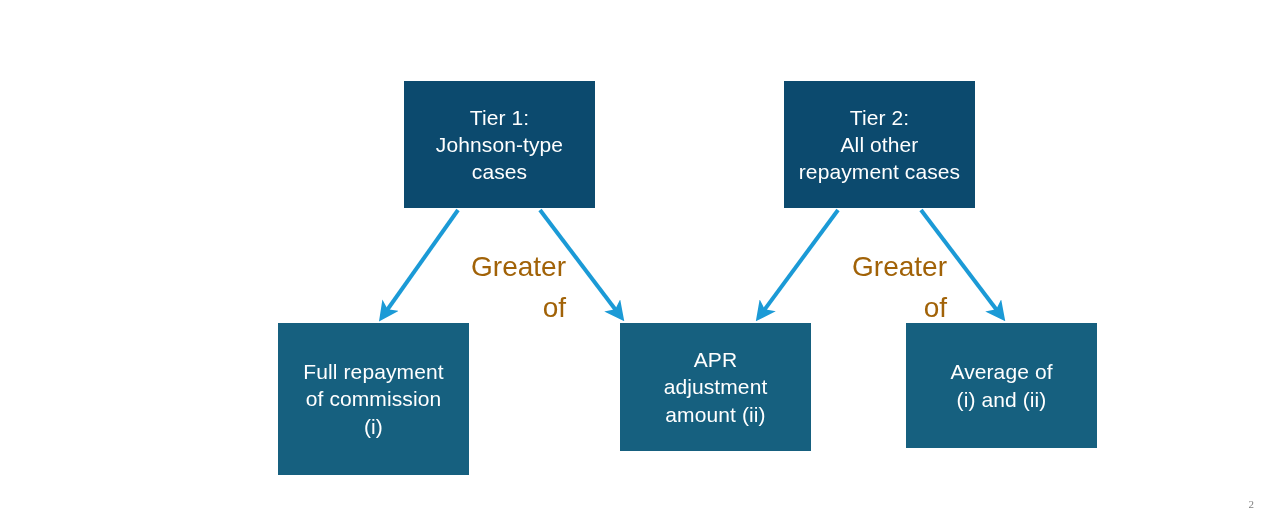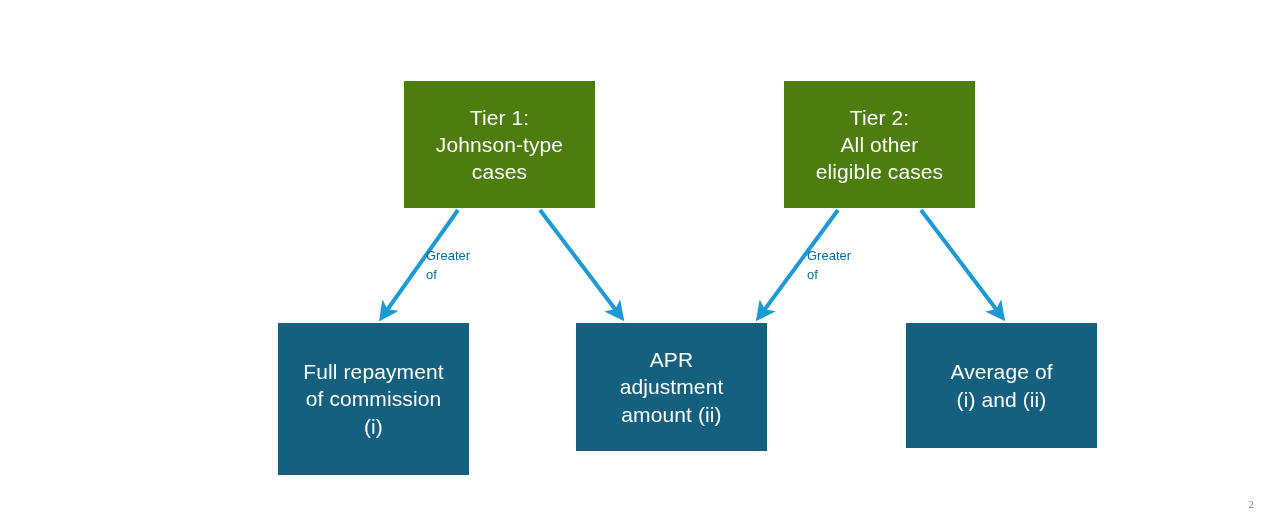--- a/index.html
+++ b/index.html
@@ -32,42 +32,42 @@
     padding: 4px 8px;
   }
   .node .node-label {
     display: block;
     line-height: 1.30;
     white-space: pre-line;
     letter-spacing: 0.1px;
   }
 
   .node.tier {
-    background: #4d7c0f;
+    background: #0c4a6e;
     font-size: 21px;
   }
   .node.outcome {
     background: #16607f;
     font-size: 21px;
   }
 
   #node-tier1   { left: 404px; top: 81px;  width: 191px; height: 127px; }
   #node-tier2   { left: 784px; top: 81px;  width: 191px; height: 127px; }
 
   #node-full-repayment { left: 278px; top: 323px; width: 191px; height: 152px; }
-  #node-apr-adjustment { left: 576px; top: 323px; width: 191px; height: 128px; }
+  #node-apr-adjustment { left: 620px; top: 323px; width: 191px; height: 128px; }
   #node-average        { left: 906px; top: 323px; width: 191px; height: 125px; }
 
   
   .connector-label {
     position: absolute;
-    color: #0369a1;
-    font-size: 13px;
+    color: #a16207;
+    font-size: 28px;
     line-height: 1.45;
-    text-align: left;
+    text-align: right;
     white-space: pre-line;
     width: 140px;
   }
   #label-greater-of-1 { left: 426px; top: 247px; }
   #label-greater-of-2 { left: 807px; top: 247px; }
 
   
   #arrows {
     position: absolute;
     left: 0;
@@ -110,21 +110,21 @@
 
   <div id="node-tier1" class="node tier">
     <span class="node-label">Tier 1:
 Johnson-type
 cases</span>
   </div>
 
   <div id="node-tier2" class="node tier">
     <span class="node-label">Tier 2:
 All other
-eligible cases</span>
+repayment cases</span>
   </div>
 
   <div id="label-greater-of-1" class="connector-label">Greater
 of</div>
 
   <div id="label-greater-of-2" class="connector-label">Greater
 of</div>
 
   <div id="node-full-repayment" class="node outcome">
     <span class="node-label">Full repayment

